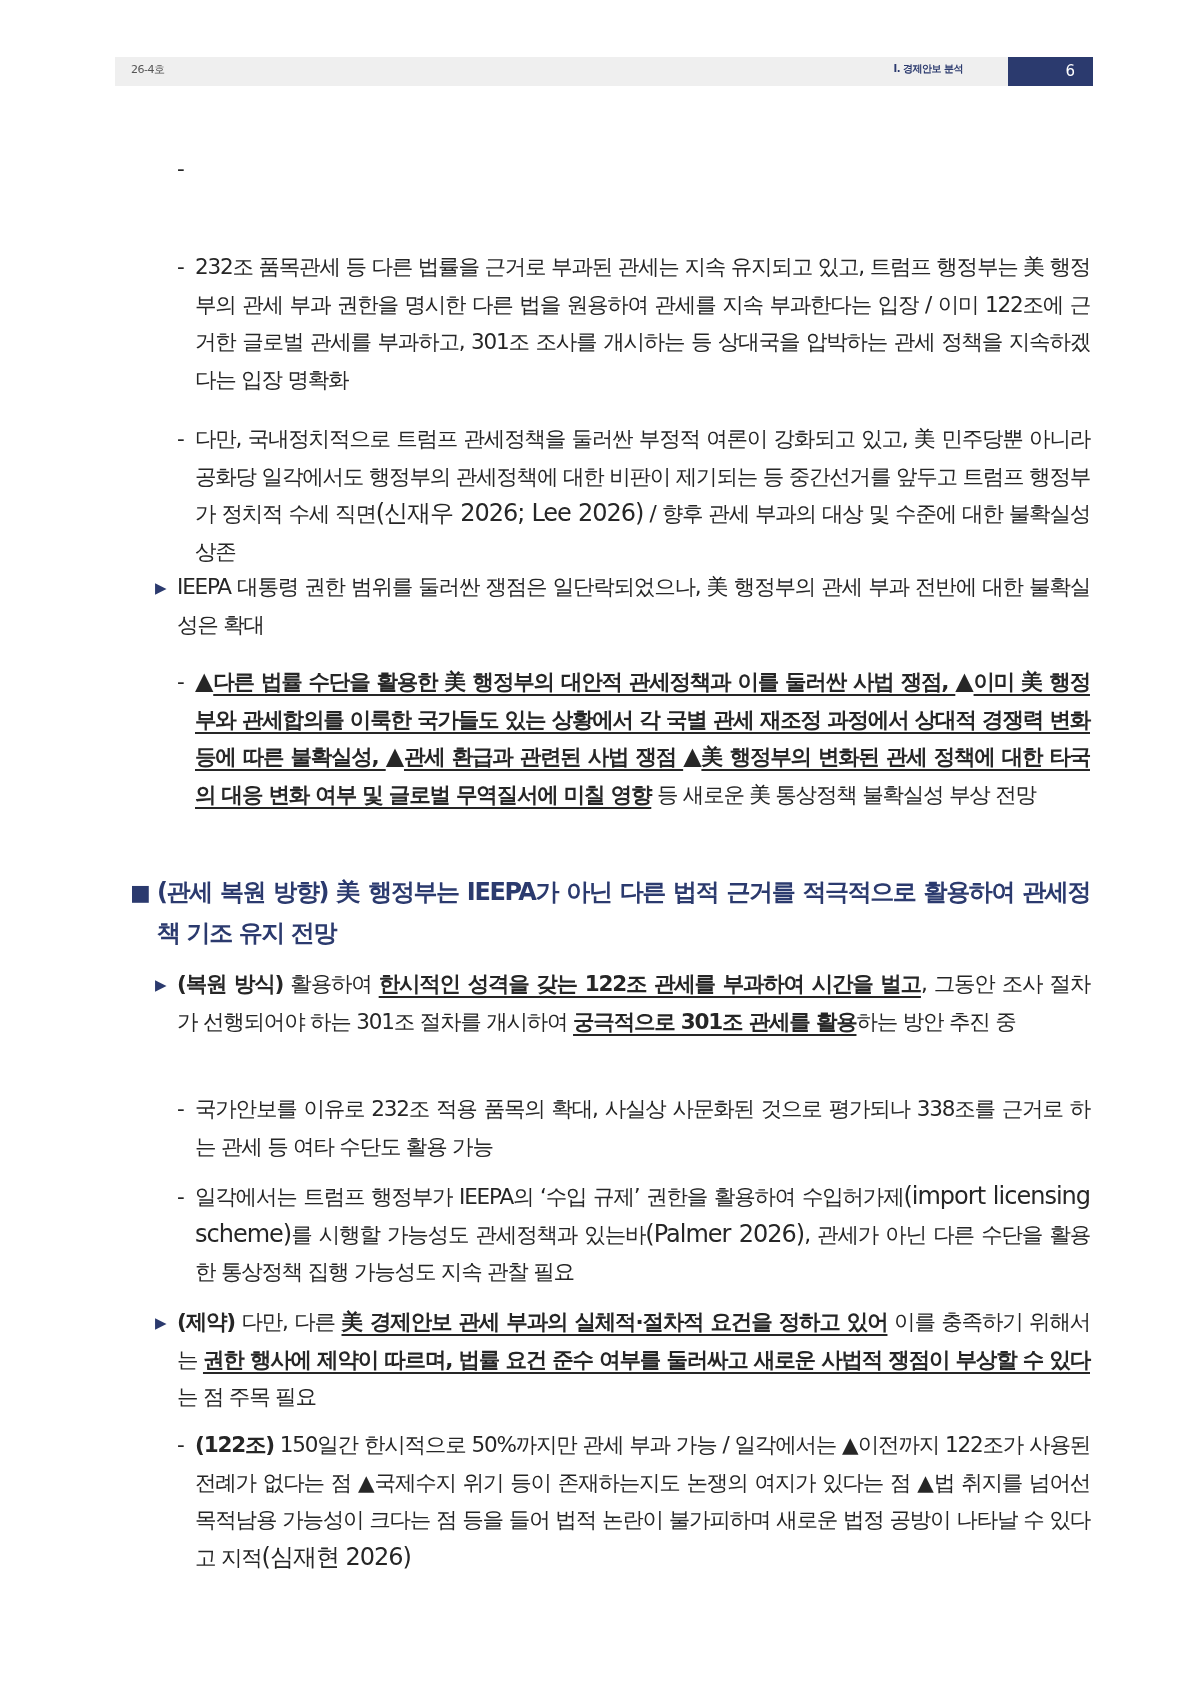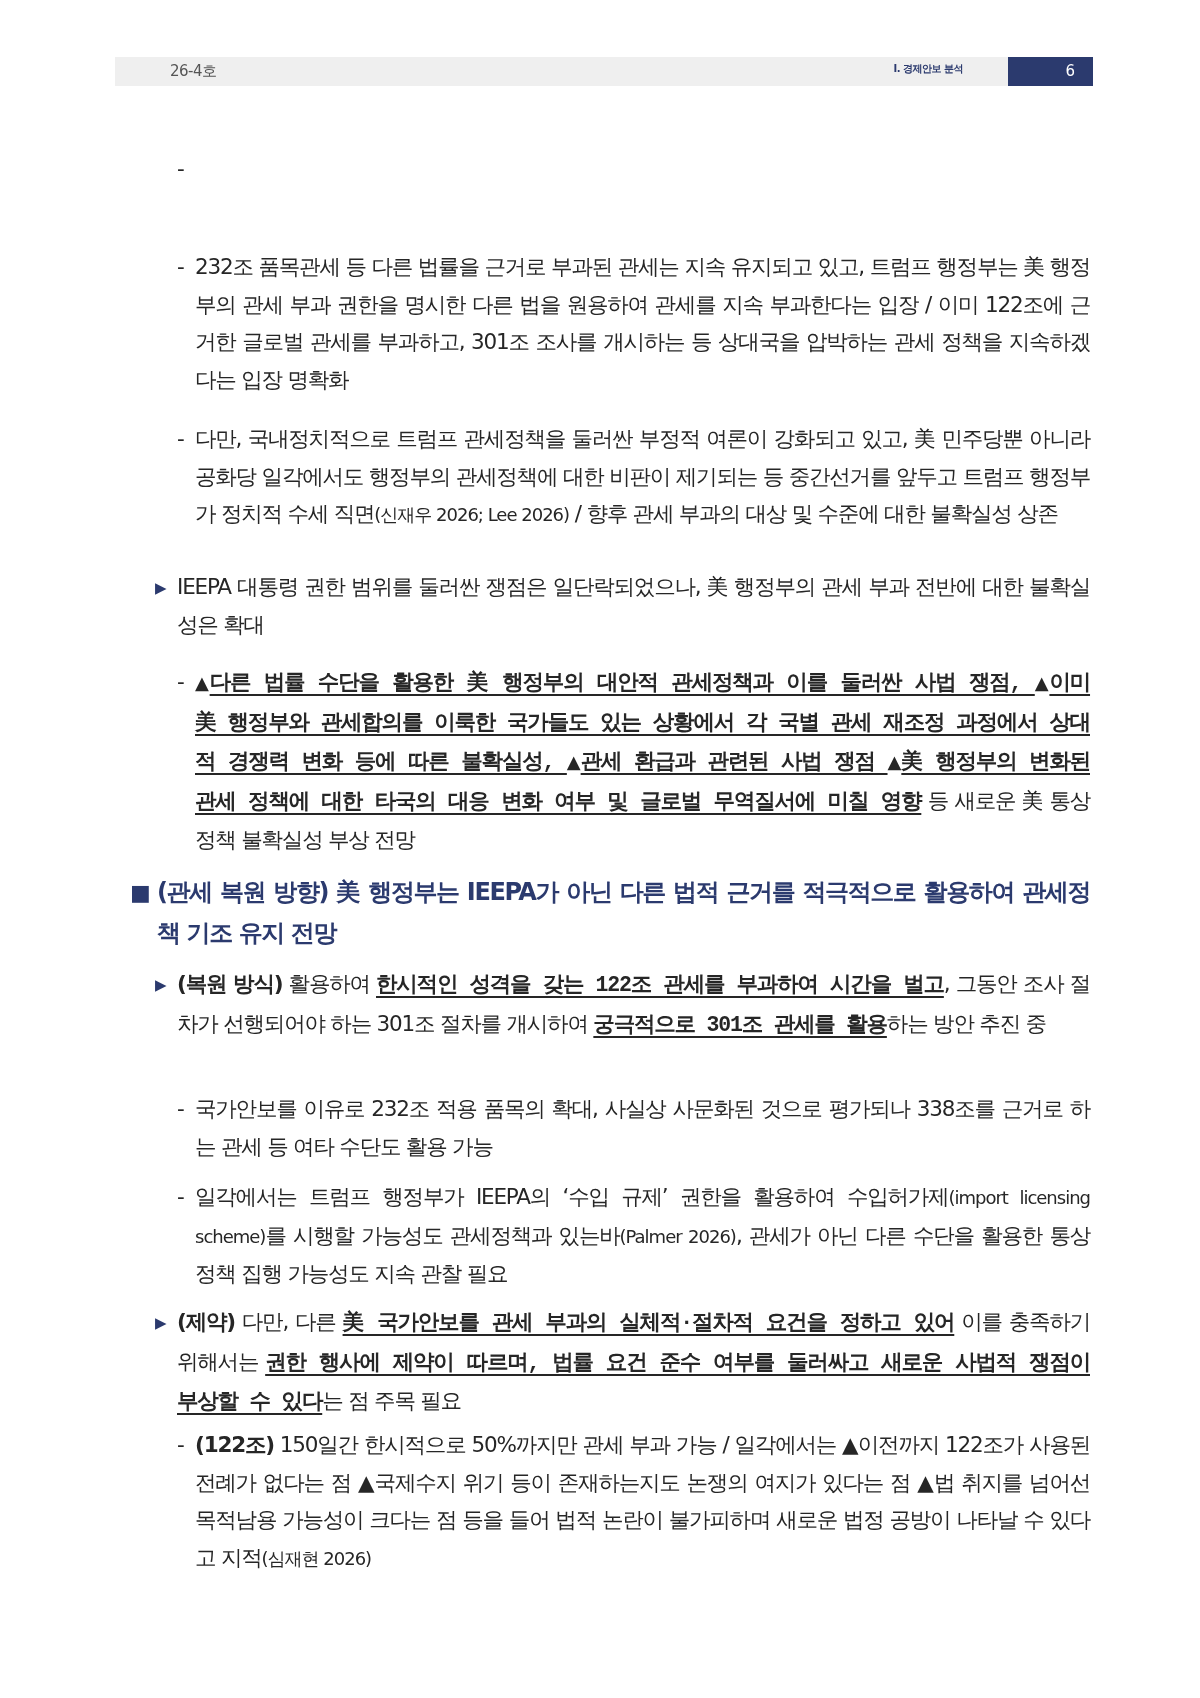--- a/index.html
+++ b/index.html
@@ -1,32 +1,32 @@
 <!DOCTYPE html>
 <html><head>
 <meta charset="utf-8">
 <style>
   html, body { margin:0; padding:0; background:#ffffff; }
   body { width:1200px; height:1698px; position:relative; overflow:hidden;
          font-family:"DejaVu Sans", "Liberation Sans", sans-serif; color:#222; }
   .header { position:absolute; left:115px; top:57px; width:978px; height:29px; background:#efefef; }
-  .header .issue { position:absolute; left:16px; top:5px; font-size:15px; color:#555; letter-spacing:-0.5px;margin-left:39px; }
+  .header .issue { position:absolute; left:16px; top:5px; font-size:11px; color:#555; letter-spacing:-0.5px; }
   .header .section { position:absolute; right:130px; top:5px; font-size:10px; color:#2b3a6e; font-weight:bold; letter-spacing:-0.5px; }
   .header .pagebox { position:absolute; right:0; top:0; width:85px; height:29px; background:#2b3a6e; }
   .header .pagebox span { position:absolute; right:18px; top:5px; font-size:15px; color:#fff; }
 
   .content { position:absolute; left:0; top:0; width:1200px; }
   .para { position:absolute; font-size:21.5px; line-height:37.5px; letter-spacing:-1.2px; color:#262626; text-align:justify; }
   .para .marker { position:absolute; left:-18px; top:0; }
   .tri { position:absolute; left:-22px; top:0; color:#2b3a6e; font-size:15px; }
   .sq { position:absolute; left:-27px; top:0; color:#2b3a6e; font-size:22px; }
   .heading { font-weight:bold; color:#2b3a6e; font-size:24px; line-height:41px; letter-spacing:-1.4px; }
-  .u { text-decoration:underline; text-underline-offset:5px; text-decoration-thickness:1.5px; font-weight:bold;font-family:Liberation Mono, monospace; }
+  .u { text-decoration:underline; text-underline-offset:5px; text-decoration-thickness:1.5px; font-weight:bold; }
   .b { font-weight:bold; }
-  .small { font-size:18px; letter-spacing:-1px; }
+  .small { font-size:24px; letter-spacing:-1px; }
 </style>
 </head>
 <body>
 
 <div class="header">
   <span class="issue">26-4호</span>
   <span class="section">Ⅰ. 경제안보 분석</span>
   <div class="pagebox">
     <span>6</span>
   </div>
@@ -73,21 +73,21 @@
     <span>국가안보를 이유로 232조 적용 품목의 확대, 사실상 사문화된 것으로 평가되나 338조를 근거로 하는 관세 등 여타 수단도 활용 가능</span>
   </div>
 
   <div class="para" style="left:195px; top:1178px; width:895px;">
     <span class="marker">-</span>
     <span>일각에서는 트럼프 행정부가 IEEPA의 ‘수입 규제’ 권한을 활용하여 수입허가제</span><span class="small">(import licensing scheme)</span><span>를 시행할 가능성도 관세정책과 있는바</span><span class="small">(Palmer 2026)</span><span>, 관세가 아닌 다른 수단을 활용한 통상정책 집행 가능성도 지속 관찰 필요</span>
   </div>
 
   <div class="para" style="left:177px; top:1303px; width:913px;">
     <span class="tri" style="top:2px;">▶</span>
-    <span class="b">(제약)</span><span> 다만, 다른 </span><span class="u">美 국가안보를 관세 부과의 실체적·절차적 요건을 정하고 있어</span><span> 이를 충족하기 위해서는 </span><span class="u">권한 행사에 제약이 따르며, 법률 요건 준수 여부를 둘러싸고 새로운 사법적 쟁점이 부상할 수 있다</span><span>는 점 주목 필요</span>
+    <span class="b">(제약)</span><span> 다만, 다른 </span><span class="u">美 경제안보 관세 부과의 실체적·절차적 요건을 정하고 있어</span><span> 이를 충족하기 위해서는 </span><span class="u">권한 행사에 제약이 따르며, 법률 요건 준수 여부를 둘러싸고 새로운 사법적 쟁점이 부상할 수 있다</span><span>는 점 주목 필요</span>
   </div>
 
   <div class="para" style="left:195px; top:1426px; width:895px;">
     <span class="marker">-</span>
     <span class="b">(122조)</span><span> 150일간 한시적으로 50%까지만 관세 부과 가능 / 일각에서는 ▲이전까지 122조가 사용된 전례가 없다는 점 ▲국제수지 위기 등이 존재하는지도 논쟁의 여지가 있다는 점 ▲법 취지를 넘어선 목적남용 가능성이 크다는 점 등을 들어 법적 논란이 불가피하며 새로운 법정 공방이 나타날 수 있다고 지적</span><span class="small">(심재현 2026)</span>
   </div>
 
 </div>
 
 </body></html>

